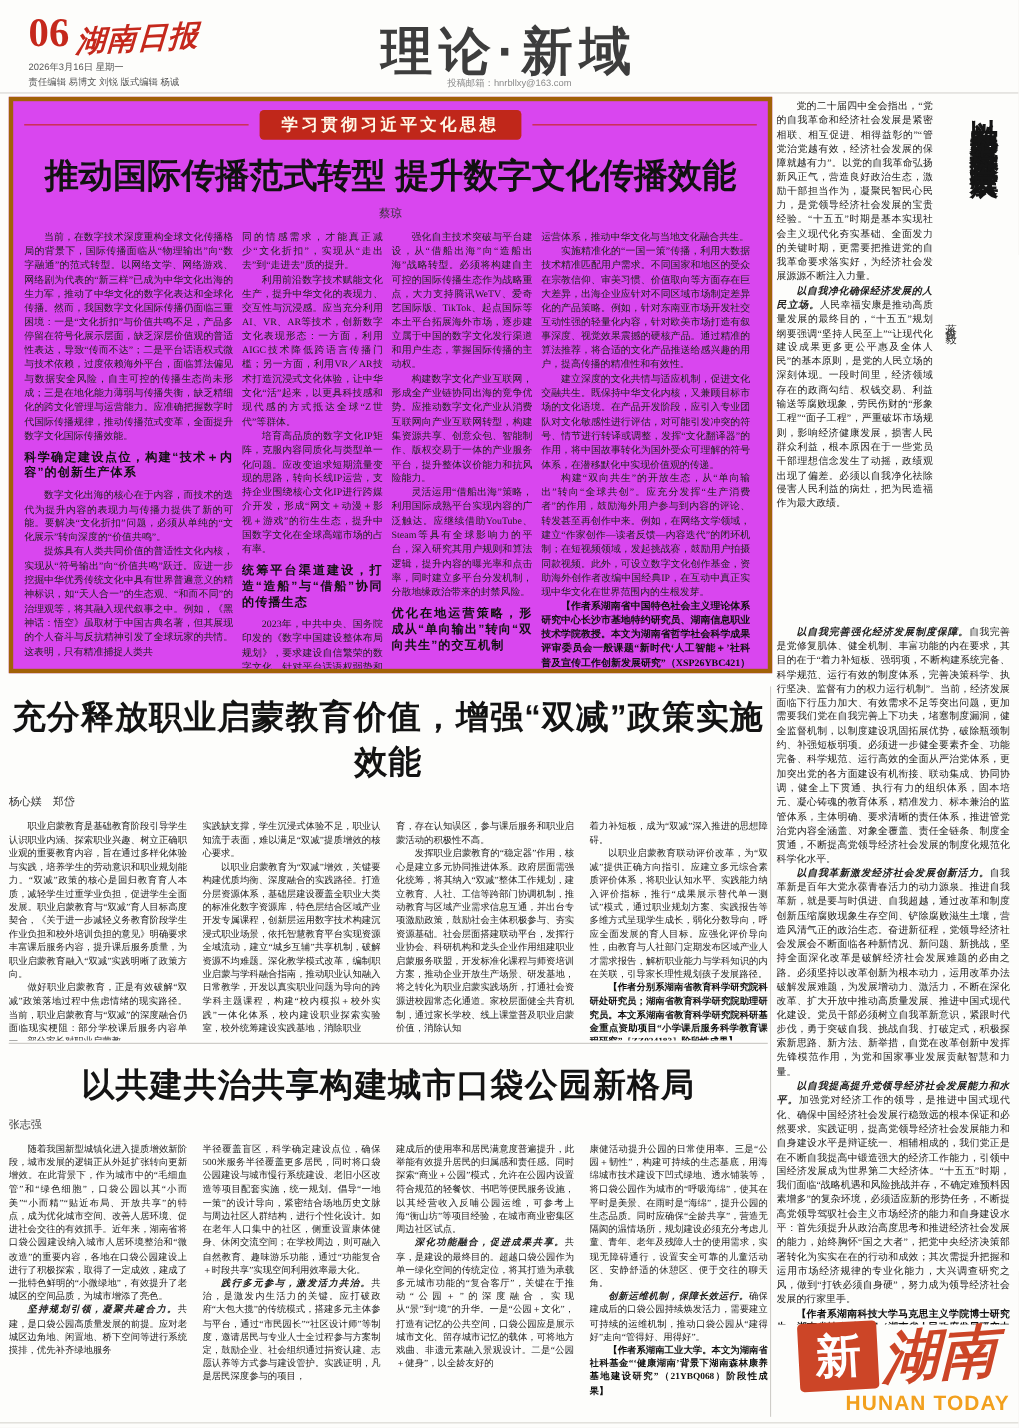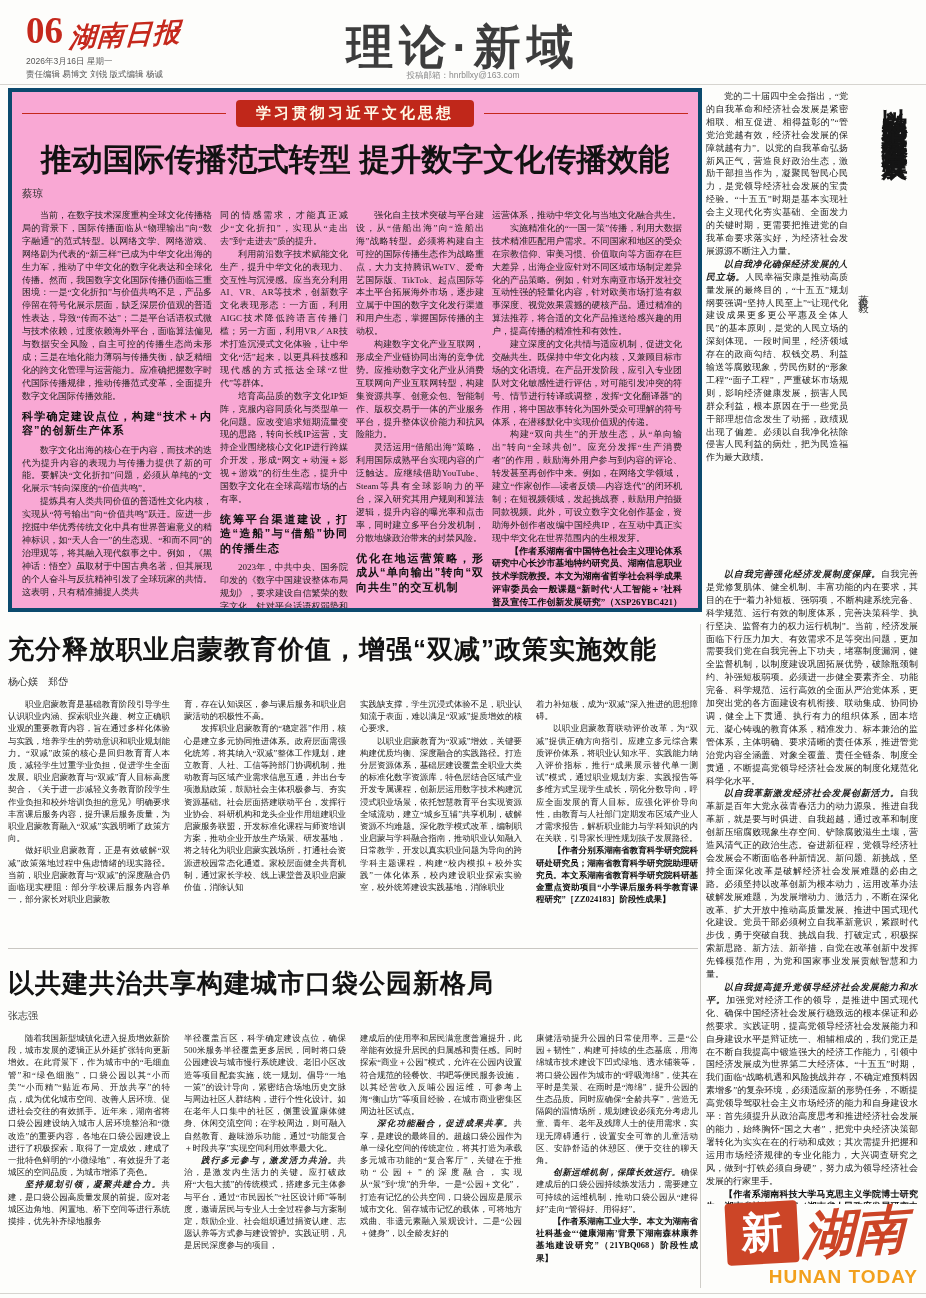--- a/index.html
+++ b/index.html
@@ -10,26 +10,26 @@
   .masthead{position:absolute;left:26px;top:12px;}
   .mast-row{display:flex;align-items:flex-end;gap:6px;}
   .pagenum{font-size:37px;font-weight:900;color:#c5281c;line-height:1;font-family:"Liberation Serif",serif;}
   .paperlogo{font-size:27px;font-weight:900;color:#c5281c;transform:rotate(-3deg) skewX(-6deg);font-style:italic;line-height:1;letter-spacing:1px;}
   .mast-meta{margin-top:6px;font-size:8.5px;color:#555;line-height:1.5;font-family:"Liberation Sans",sans-serif;}
   .section-title{position:absolute;left:0;right:0;top:16px;text-align:center;font-size:47px;font-weight:900;color:#3d3d3d;letter-spacing:6px;font-family:"Liberation Sans","DejaVu Sans",sans-serif;}
   .email{position:absolute;left:0;right:0;top:70px;text-align:center;font-size:8.5px;color:#8a8a8a;font-family:"Liberation Sans",sans-serif;}
   .header-rule{position:absolute;left:0;top:84px;width:926px;height:1px;background:#d6d4cf;}
 
   
-  .redbox{position:absolute;left:8px;top:88px;width:694px;height:524px;border:4px solid #0c4a6e;box-sizing:border-box;background:#f9a8d4;padding:5px 10px;overflow:hidden;}
+  .redbox{position:absolute;left:8px;top:88px;width:694px;height:524px;border:4px solid #a16207;box-sizing:border-box;background:#d946ef;padding:5px 10px;overflow:hidden;}
   .kicker-row{display:flex;align-items:center;gap:10px;margin-top:3px;}
   .kline{flex:1;height:1px;background:#c5281c;}
   .kicker{background:#c0271a;color:#fff8e6;font-size:15px;font-weight:700;padding:4px 20px;border-radius:4px;letter-spacing:3px;font-family:"Liberation Sans",sans-serif;white-space:nowrap;}
   .lead-title{margin:12px 0 2px;text-align:center;font-size:31px;font-weight:900;color:#121212;letter-spacing:0;font-family:"Liberation Sans","DejaVu Sans",sans-serif;}
-  .lead-author{text-align:left;font-size:10.5px;color:#333;margin:6px 0 8px;}
+  .lead-author{text-align:center;font-size:10.5px;color:#333;margin:6px 0 8px;}
   .cols{display:flex;gap:8px;height:402px;overflow:hidden;}
   .c{overflow:hidden;}
   .c.w{width:190px;}
   .c.n{width:128px;}
   .c p,.rcol1 p,.rmain p,.c4 p{margin:0;font-size:9px;line-height:12.9px;text-align:justify;text-indent:2em;color:#222;}
   .c p.open,.c4 p.open{text-indent:0;}
   .c p.sub{font-family:"Liberation Sans",sans-serif;font-weight:700;font-size:11px;line-height:14.5px;text-indent:0;margin:6px 0;color:#111;letter-spacing:1px;}
   p.note{font-weight:700;color:#111;}
   b.plead{font-weight:700;font-style:italic;letter-spacing:0.5px;}
 
@@ -44,21 +44,21 @@
   .logo-row{display:flex;align-items:center;justify-content:center;gap:4px;}
   .logo-block{width:72px;height:62px;background:#cc4527;border-radius:4px;display:flex;align-items:center;justify-content:center;color:#fff;font-size:42px;font-weight:900;transform:rotate(-3deg);font-family:"Liberation Serif",serif;}
   .logo-script{color:#cc4527;font-size:52px;font-weight:900;transform:rotate(-4deg) skewX(-4deg);font-style:italic;line-height:1;}
   .logo-latin{text-align:right;color:#f2a01e;font-family:"Liberation Sans",sans-serif;font-weight:700;font-size:19px;letter-spacing:1px;margin-top:2px;}
 
   .vdivider{position:absolute;left:700px;top:624px;width:1px;height:664px;background:#cfcdc8;}
 
   
   .article2{position:absolute;left:8px;top:618px;width:690px;height:328px;overflow:hidden;}
   .article3{position:absolute;left:8px;top:952px;width:690px;height:342px;overflow:hidden;}
-  .a-title{margin:14px 0 0;text-align:left;font-size:26px;font-weight:900;color:#131313;font-family:"Liberation Sans","DejaVu Sans",sans-serif;letter-spacing:1px;}
+  .a-title{margin:14px 0 0;text-align:center;font-size:30px;font-weight:900;color:#131313;font-family:"Liberation Sans","DejaVu Sans",sans-serif;letter-spacing:1px;}
   .a-authors{text-align:left;font-size:10px;color:#333;margin:8px 0 9px;}
   .cols4{display:flex;gap:14px;overflow:hidden;}
   .article2 .cols4{height:248px;}
   .article3 .cols4{height:258px;}
   .c4{width:162px;overflow:hidden;}
   .c4 p{font-size:8.5px;line-height:12.2px;}
   .mid-rule{position:absolute;left:8px;top:948px;width:690px;height:1px;background:#c9c7c2;}
   .foot-rule{position:absolute;left:0;top:1293px;width:926px;height:1px;background:#d6d4cf;}
 </style>
 </head>
@@ -146,26 +146,26 @@
 
   <div class="article2">
     <h2 class="a-title">充分释放职业启蒙教育价值，增强“双减”政策实施效能</h2>
     <div class="a-authors">杨心媄　郑岱</div>
     <div class="cols4">
       <div class="c4">
           <p>职业启蒙教育是基础教育阶段引导学生认识职业内涵、探索职业兴趣、树立正确职业观的重要教育内容，旨在通过多样化体验与实践，培养学生的劳动意识和职业规划能力。“双减”政策的核心是回归教育育人本质，减轻学生过重学业负担，促进学生全面发展。职业启蒙教育与“双减”育人目标高度契合，《关于进一步减轻义务教育阶段学生作业负担和校外培训负担的意见》明确要求丰富课后服务内容，提升课后服务质量，为职业启蒙教育融入“双减”实践明晰了政策方向。</p>
           <p>做好职业启蒙教育，正是有效破解“双减”政策落地过程中焦虑情绪的现实路径。当前，职业启蒙教育与“双减”的深度融合仍面临现实梗阻：部分学校课后服务内容单一，部分家长对职业启蒙教</p>
         </div>
       <div class="c4">
+          <p class="open">实践缺支撑，学生沉浸式体验不足，职业认知流于表面，难以满足“双减”提质增效的核心要求。</p>
+          <p>以职业启蒙教育为“双减”增效，关键要构建优质均衡、深度融合的实践路径。打造分层资源体系，基础层建设覆盖全职业大类的标准化数字资源库，特色层结合区域产业开发专属课程，创新层运用数字技术构建沉浸式职业场景，依托智慧教育平台实现资源全域流动，建立“城乡互辅”共享机制，破解资源不均难题。深化教学模式改革，编制职业启蒙与学科融合指南，推动职业认知融入日常教学，开发以真实职业问题为导向的跨学科主题课程，构建“校内模拟＋校外实践”一体化体系，校内建设职业探索实验室，校外统筹建设实践基地，消除职业</p>
+        </div>
+      <div class="c4">
           <p class="open">育，存在认知误区，参与课后服务和职业启蒙活动的积极性不高。</p>
           <p>发挥职业启蒙教育的“稳定器”作用，核心是建立多元协同推进体系。政府层面需强化统筹，将其纳入“双减”整体工作规划，建立教育、人社、工信等跨部门协调机制，推动教育与区域产业需求信息互通，并出台专项激励政策，鼓励社会主体积极参与、夯实资源基础。社会层面搭建联动平台，发挥行业协会、科研机构和龙头企业作用组建职业启蒙服务联盟，开发标准化课程与师资培训方案，推动企业开放生产场景、研发基地，将之转化为职业启蒙实践场所，打通社会资源进校园常态化通道。家校层面健全共育机制，通过家长学校、线上课堂普及职业启蒙价值，消除认知</p>
-        </div>
-      <div class="c4">
-          <p class="open">实践缺支撑，学生沉浸式体验不足，职业认知流于表面，难以满足“双减”提质增效的核心要求。</p>
-          <p>以职业启蒙教育为“双减”增效，关键要构建优质均衡、深度融合的实践路径。打造分层资源体系，基础层建设覆盖全职业大类的标准化数字资源库，特色层结合区域产业开发专属课程，创新层运用数字技术构建沉浸式职业场景，依托智慧教育平台实现资源全域流动，建立“城乡互辅”共享机制，破解资源不均难题。深化教学模式改革，编制职业启蒙与学科融合指南，推动职业认知融入日常教学，开发以真实职业问题为导向的跨学科主题课程，构建“校内模拟＋校外实践”一体化体系，校内建设职业探索实验室，校外统筹建设实践基地，消除职业</p>
         </div>
       <div class="c4">
           <p class="open">着力补短板，成为“双减”深入推进的思想障碍。</p>
           <p>以职业启蒙教育联动评价改革，为“双减”提供正确方向指引。应建立多元综合素质评价体系，将职业认知水平、实践能力纳入评价指标，推行“成果展示替代单一测试”模式，通过职业规划方案、实践报告等多维方式呈现学生成长，弱化分数导向，呼应全面发展的育人目标。应强化评价导向性，由教育与人社部门定期发布区域产业人才需求报告，解析职业能力与学科知识的内在关联，引导家长理性规划孩子发展路径。</p>
           <p class="note">【作者分别系湖南省教育科学研究院科研处研究员；湖南省教育科学研究院助理研究员。本文系湖南省教育科学研究院科研基金重点资助项目“小学课后服务科学教育课程研究”［ZZ024183］阶段性成果】</p>
         </div>
     </div>
   </div>
 
   <div class="mid-rule"></div>

